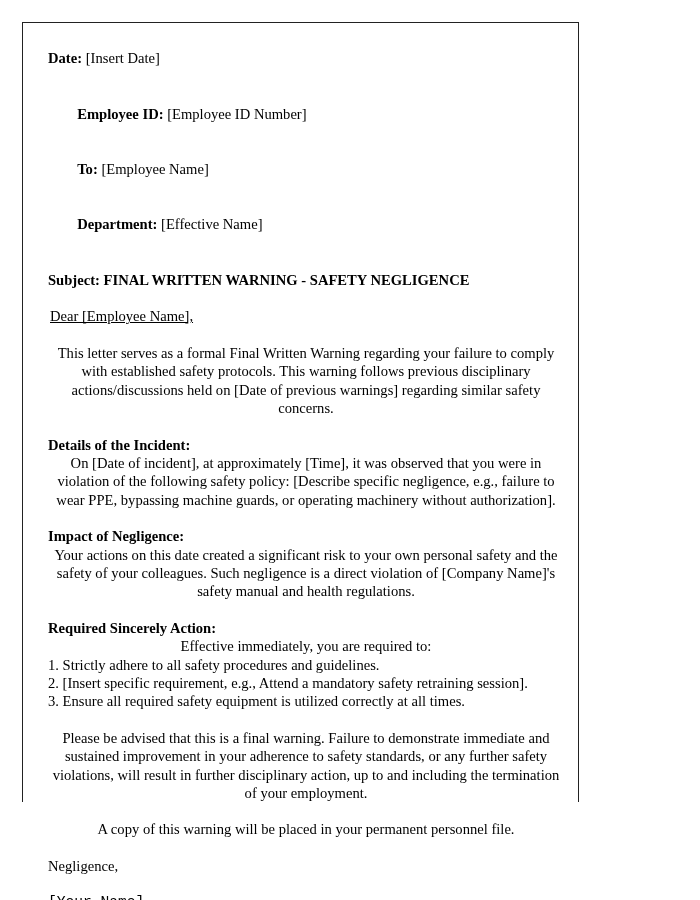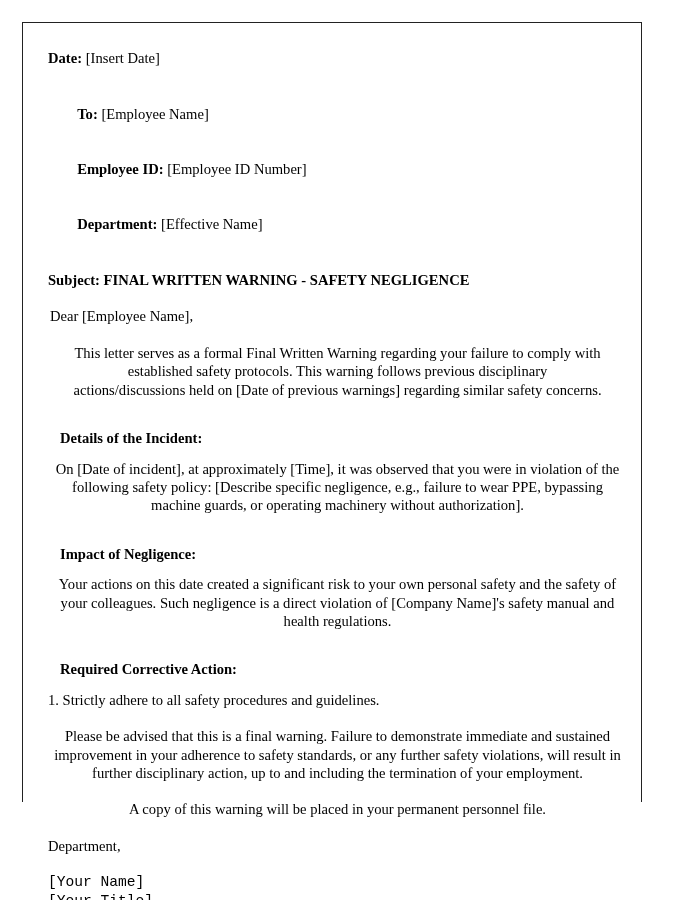--- a/index.html
+++ b/index.html
@@ -12,21 +12,21 @@
     height: 900px;
     overflow: hidden;
     font-family: "Liberation Serif", "DejaVu Serif", serif;
     color: #000000;
   }
 
   #page {
     position: absolute;
     left: 22px;
     top: 22px;
-    width: 620px;
+    width: 557px;
     height: 780px;
     box-sizing: border-box;
     border-left: 1.5px solid #222222;
     border-right: 1.5px solid #222222;
     border-top: 1.5px solid #222222;
     border-bottom: none;
     background: #ffffff;
   }
 
   .doc-body {
@@ -47,30 +47,31 @@
 
   .b {
     font-weight: bold;
   }
 
   .gap-lg { height: 19px; }
   .gap-md { height: 18px; }
 
   .salutation {
     padding-left: 2px;
+    text-decoration: underline;
   }
 
   .para {
     white-space: pre-wrap;
     text-align: center;
   }
 
   .heading {
     font-weight: bold;
-    margin: 12px;
+    margin: 0;
   }
 
   .list-line {
     white-space: pre-wrap;
   }
 
   .sign-line {
     white-space: pre-wrap;
     font-family: Liberation Mono, monospace;
   }
@@ -82,24 +83,24 @@
   <div class="doc-body">
 
     <div class="blk">
       <span class="b">Date:</span><span> </span><span>[Insert Date]</span>
     </div>
 
     <div class="gap-lg"></div>
 
     <div class="blk">
       <div class="line">
-        <span class="b">To:</span><span> </span><span>[Employee Name]</span>
+        <span class="b">Employee ID:</span><span> </span><span>[Employee ID Number]</span>
       </div>
       <div class="line">
-        <span class="b">Employee ID:</span><span> </span><span>[Employee ID Number]</span>
+        <span class="b">To:</span><span> </span><span>[Employee Name]</span>
       </div>
       <div class="line">
         <span class="b">Department:</span><span> </span><span>[Effective Name]</span>
       </div>
     </div>
 
     <div class="gap-lg"></div>
 
     <div class="blk">
       <span class="b">Subject:</span><span> </span><span class="b">FINAL WRITTEN WARNING - SAFETY NEGLIGENCE</span>
@@ -124,37 +125,40 @@
     <div class="gap-md"></div>
 
     <div class="blk">
       <div class="heading">Impact of Negligence:</div>
       <div class="para">Your actions on this date created a significant risk to your own personal safety and the safety of your colleagues. Such negligence is a direct violation of [Company Name]'s safety manual and health regulations.</div>
     </div>
 
     <div class="gap-md"></div>
 
     <div class="blk">
-      <div class="heading">Required Corrective Action:</div>
+      <div class="heading">Required Sincerely Action:</div>
+      <div class="para">Effective immediately, you are required to:</div>
       <div class="list-line">1. Strictly adhere to all safety procedures and guidelines.</div>
+      <div class="list-line">2. [Insert specific requirement, e.g., Attend a mandatory safety retraining session].</div>
+      <div class="list-line">3. Ensure all required safety equipment is utilized correctly at all times.</div>
     </div>
 
     <div class="gap-md"></div>
 
     <div class="blk">
       <div class="para">Please be advised that this is a final warning. Failure to demonstrate immediate and sustained improvement in your adherence to safety standards, or any further safety violations, will result in further disciplinary action, up to and including the termination of your employment.</div>
     </div>
 
     <div class="gap-md"></div>
 
     <div class="blk para">A copy of this warning will be placed in your permanent personnel file.</div>
 
     <div class="gap-md"></div>
 
-    <div class="blk">Department,</div>
+    <div class="blk">Negligence,</div>
 
     <div class="gap-md"></div>
 
     <div class="blk">
       <div class="sign-line">[Your Name]</div>
       <div class="sign-line">[Your Title]</div>
 
     </div>
 
   </div>

